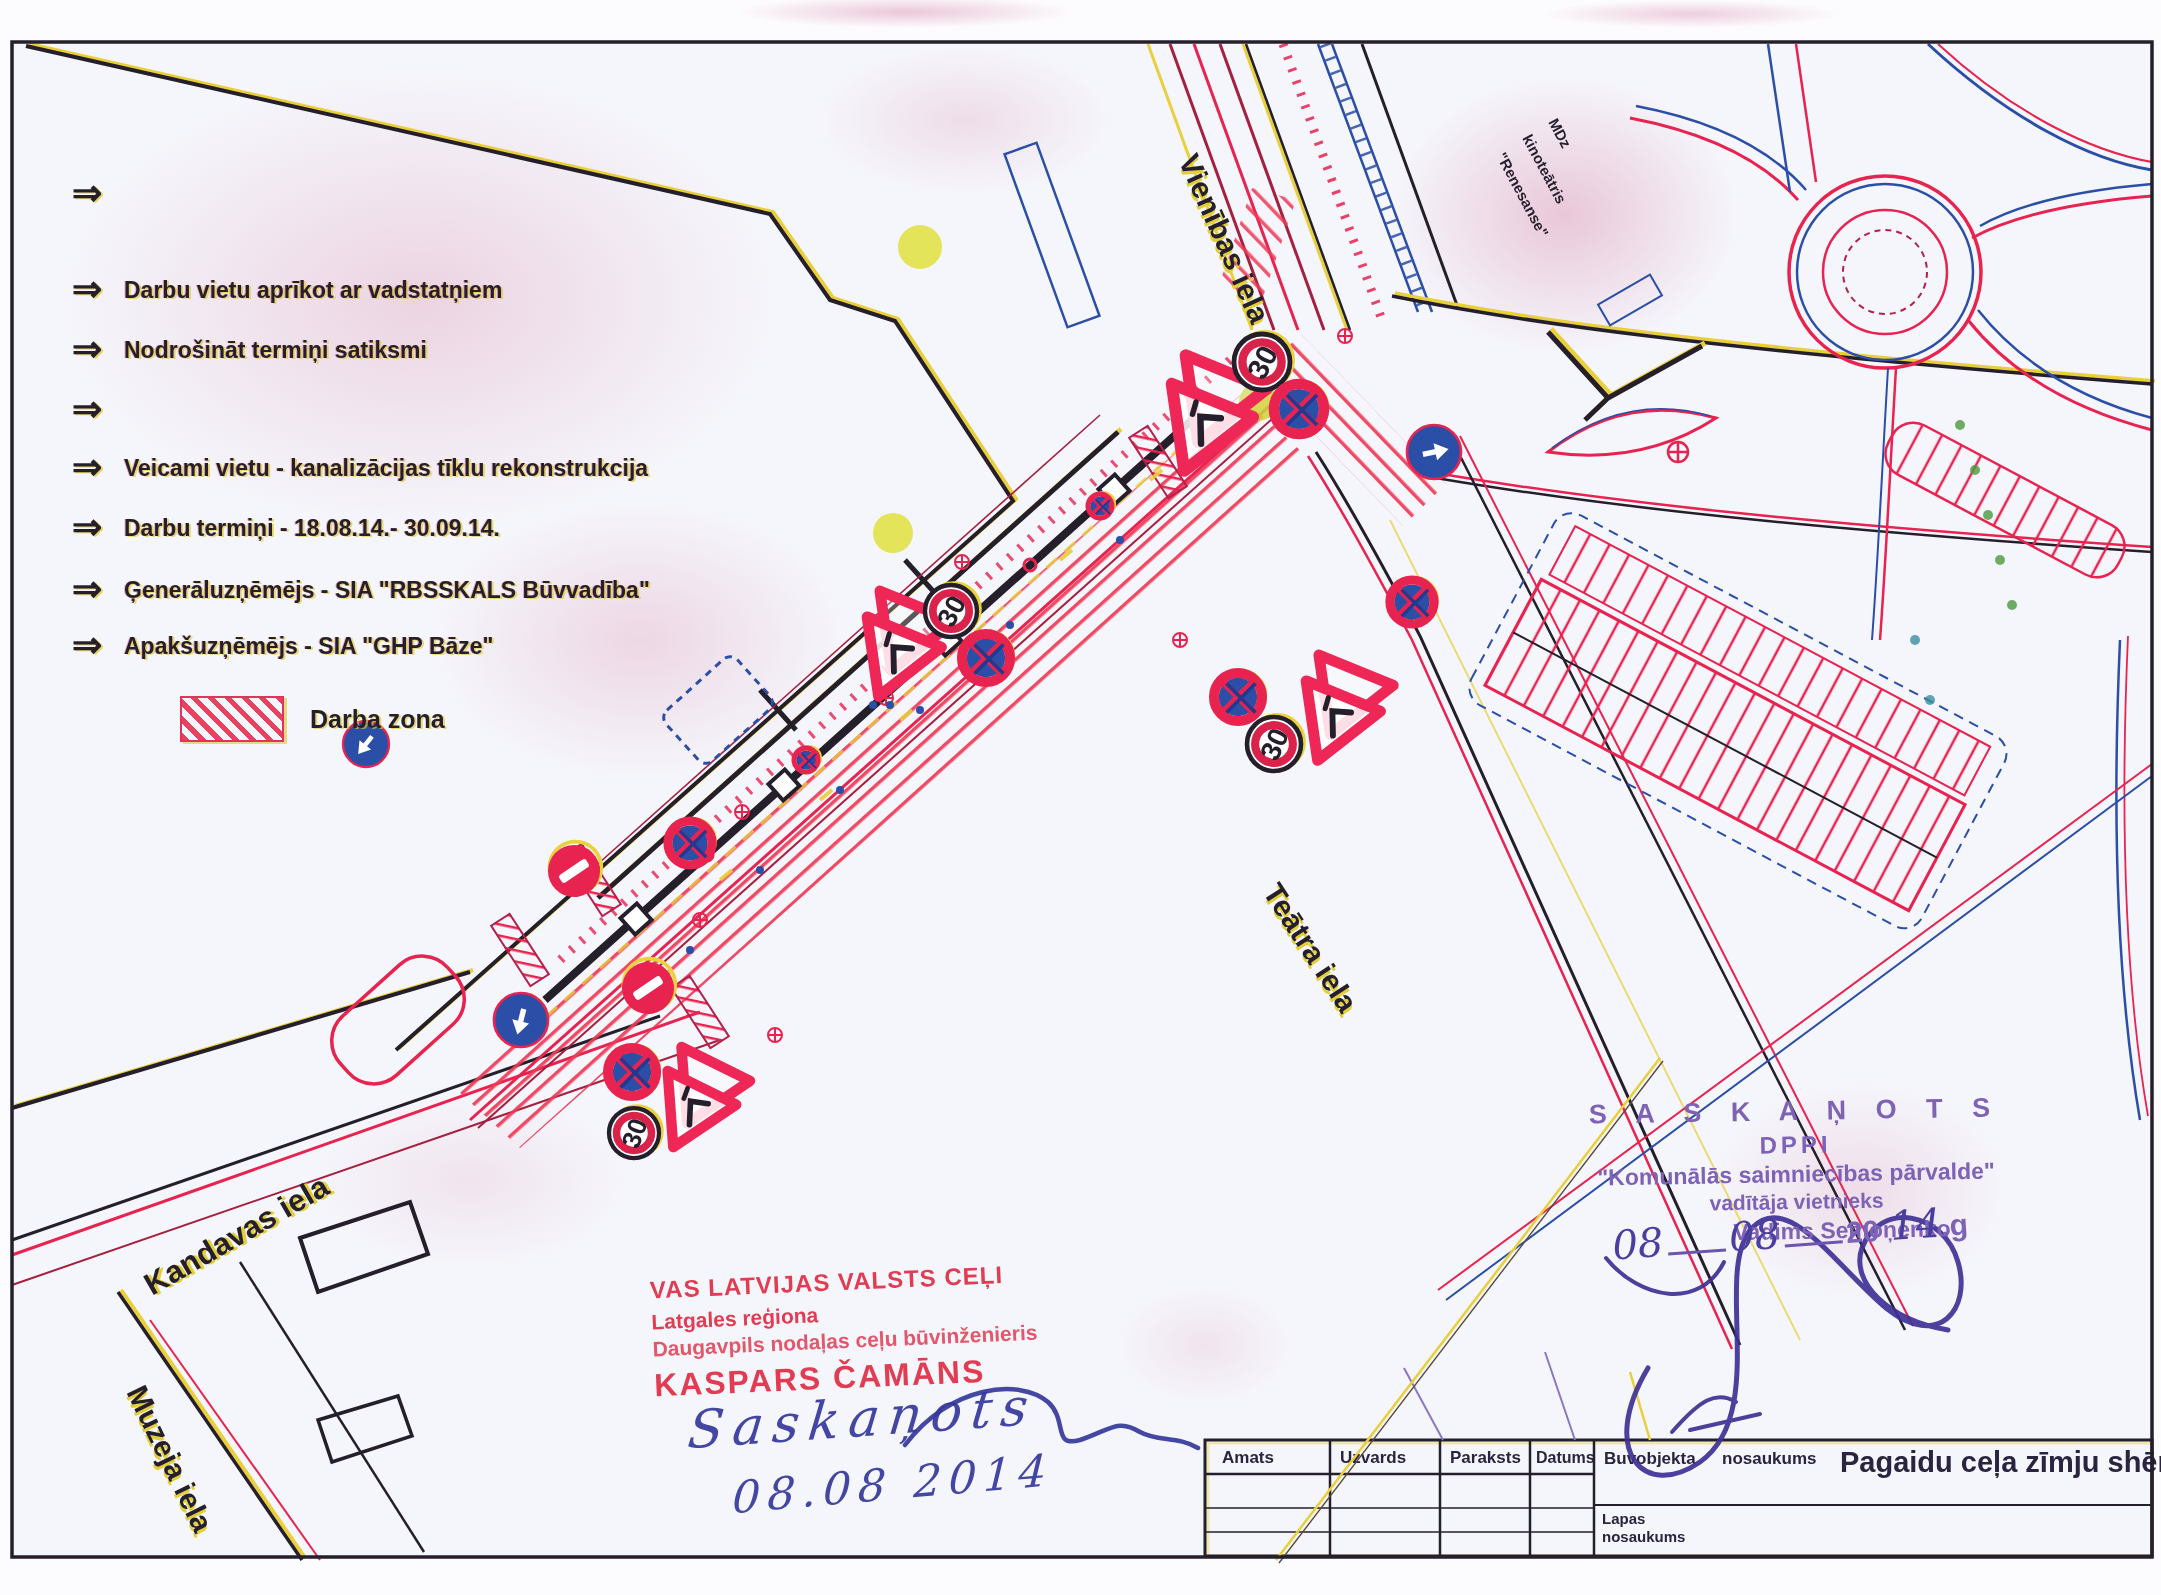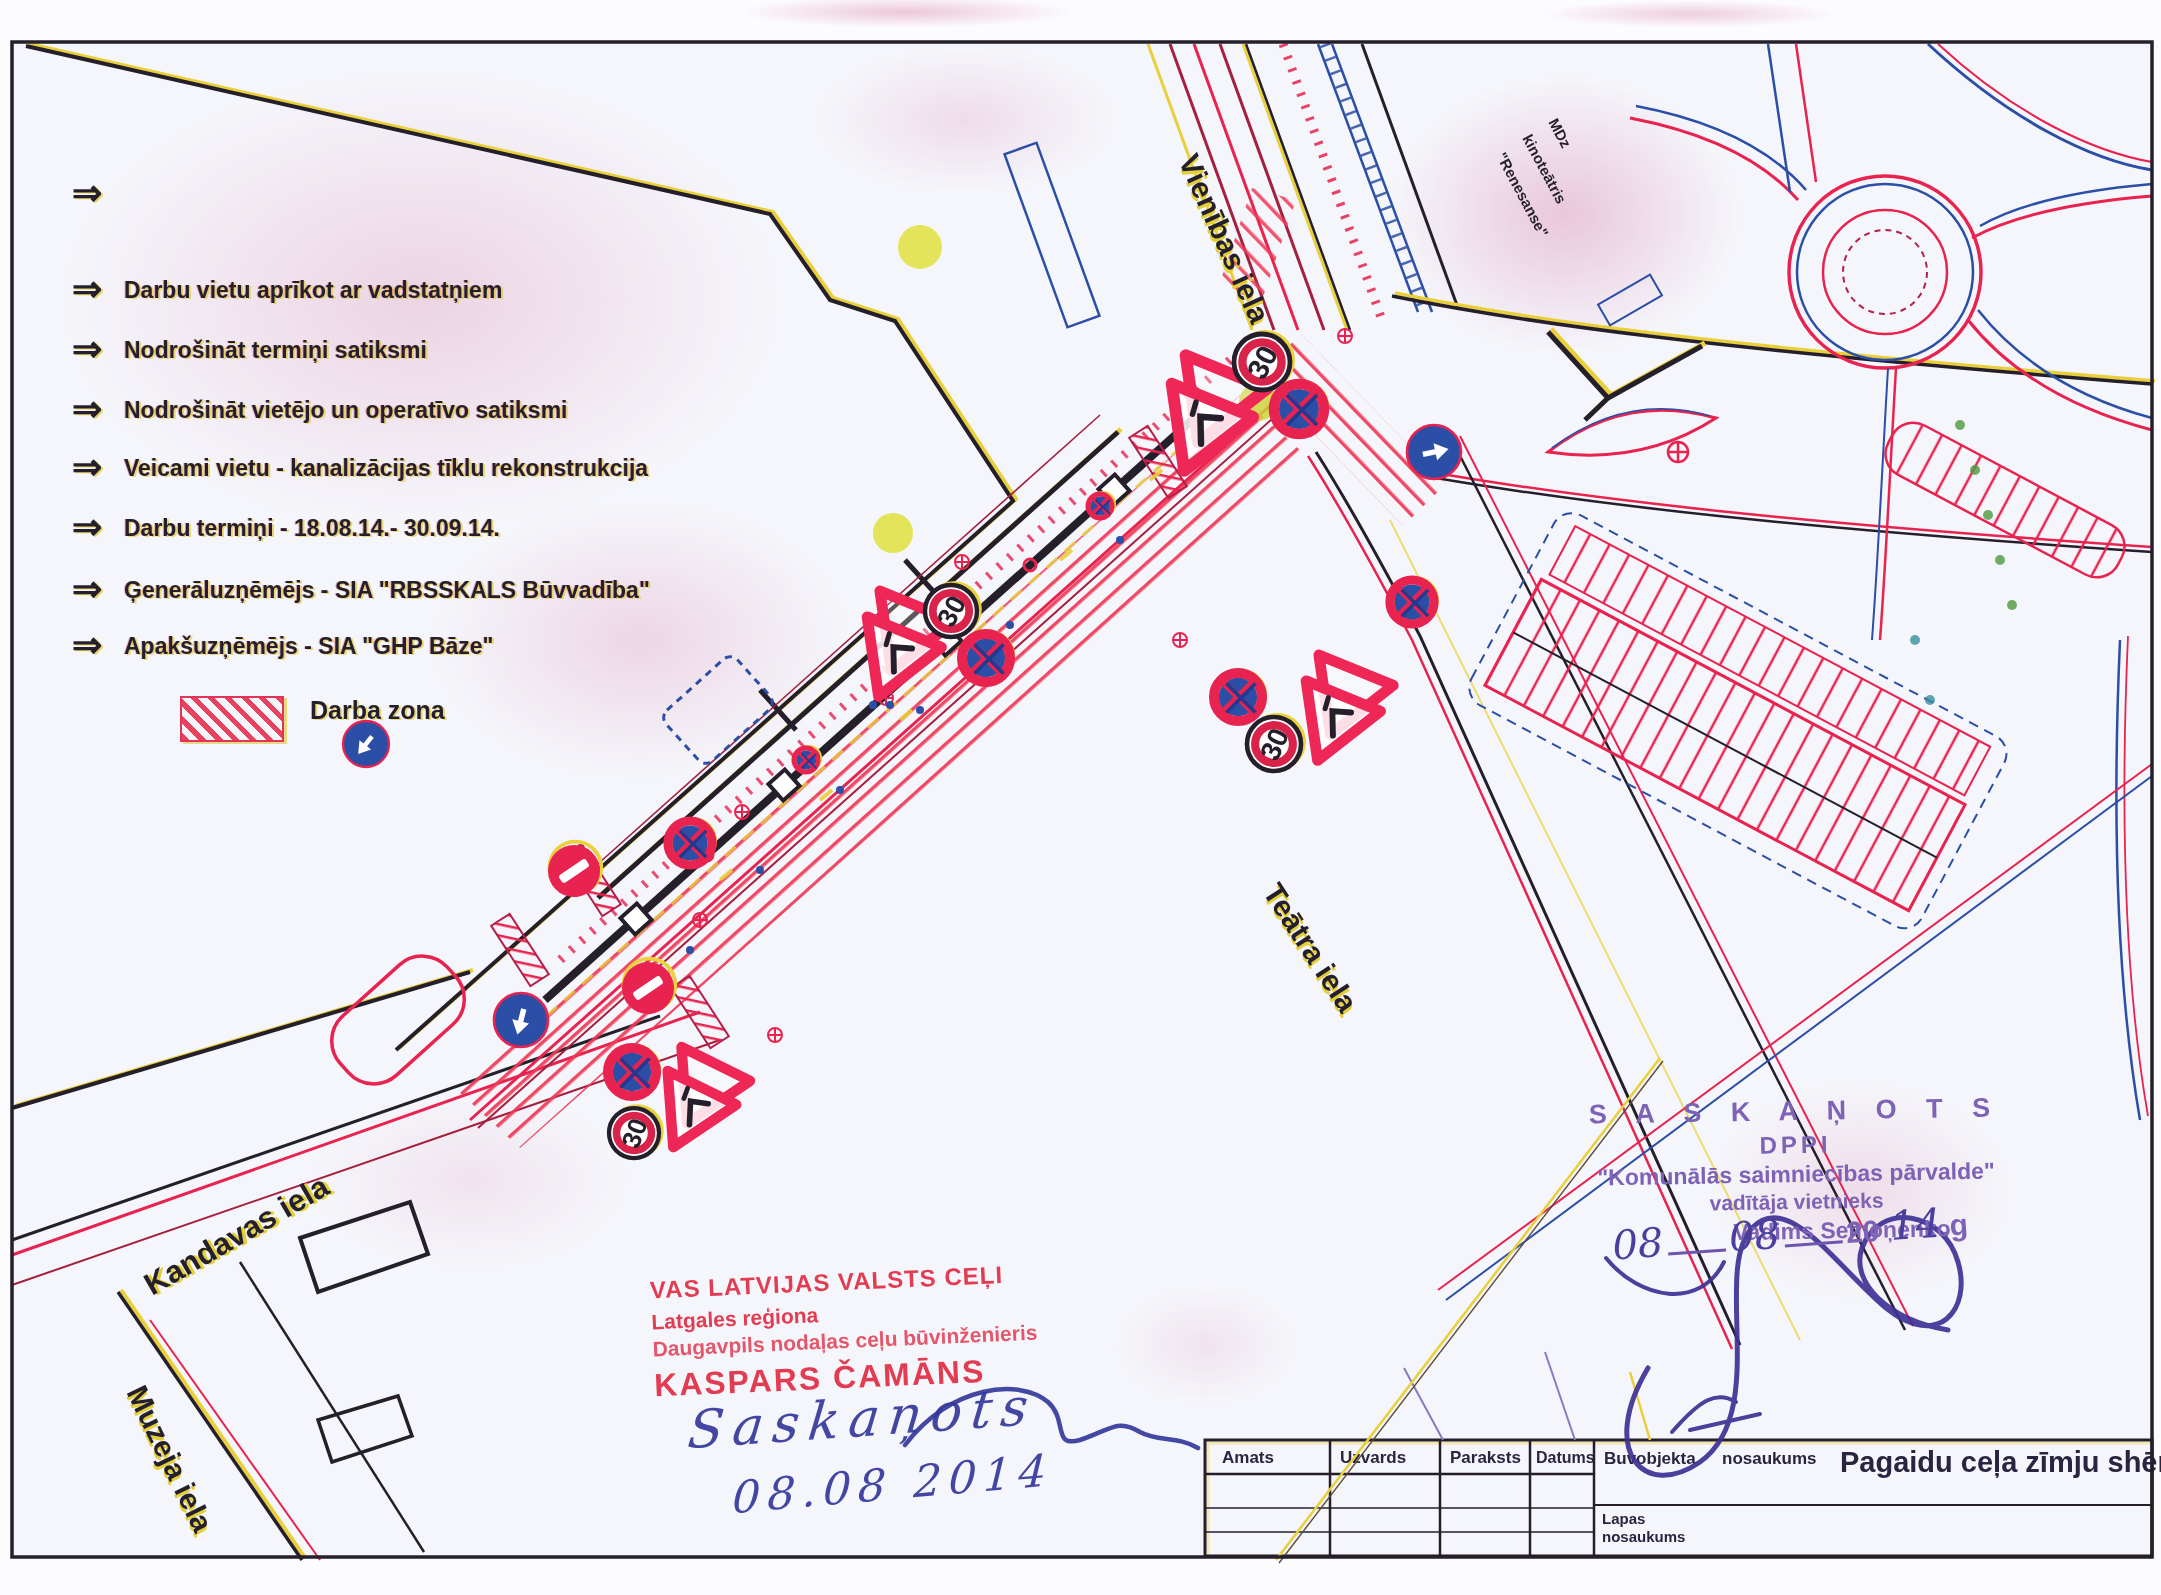--- a/index.html
+++ b/index.html
@@ -7,21 +7,21 @@
         font-family:"Liberation Sans",sans-serif;}
   svg text{user-select:none;}
 
   
   .notes{position:absolute;left:72px;top:178px;width:680px;color:#241f2b;z-index:6;}
   .note{position:absolute;display:flex;align-items:flex-start;}
   .note .arr{font-size:36px;font-weight:bold;width:52px;flex:0 0 52px;line-height:30px;
              text-shadow:2px 1px 0 rgba(225,200,50,.75);}
   .note .ntext{font-size:23px;font-weight:bold;line-height:33px;
              text-shadow:2px 1px 0 rgba(225,200,50,.65), -1px 0 0 rgba(210,40,90,.35);}
-  .legend{position:absolute;display:flex;}
+  .legend{position:absolute;display:flex;align-items:center;}
   .legend .swatch{display:inline-block;width:100px;height:42px;border:2px solid #e0345a;
       background:repeating-linear-gradient(45deg,#e8425e 0 5px,rgba(255,255,255,0) 5px 12px);
       box-shadow:3px 2px 0 rgba(225,200,50,.6);}
   .legend .lab{margin-left:26px;font-size:25px;font-weight:bold;color:#241f2b;
       text-shadow:2px 1px 0 rgba(225,200,50,.65);}
 
   
   .stampRed{position:absolute;left:652px;top:1268px;color:#e23c52;transform:rotate(-2.5deg);z-index:6;}
   .stampRed .r1{font-size:24px;font-weight:bold;letter-spacing:1px;}
   .stampRed .r2{font-size:21px;font-weight:bold;margin-top:6px;}
@@ -561,21 +561,20 @@
   <div class="note" style="top:96px">
     <span class="arr">⇒</span>
     <div class="ntext"><span>Darbu vietu aprīkot ar vadstatņiem</span></div>
   </div>
   <div class="note" style="top:156px">
     <span class="arr">⇒</span>
     <div class="ntext"><span>Nodrošināt termiņi satiksmi</span></div>
   </div>
   <div class="note" style="top:216px">
     <span class="arr">⇒</span>
-    <div class="ntext"><span>Nodrošināt vietējo un operatīvo satiksmi</span></div>
   </div>
   <div class="note" style="top:274px">
     <span class="arr">⇒</span>
     <div class="ntext"><span>Veicami vietu - kanalizācijas tīklu rekonstrukcija</span></div>
   </div>
   <div class="note" style="top:334px">
     <span class="arr">⇒</span>
     <div class="ntext"><span>Darbu termiņi - 18.08.14.- 30.09.14.</span></div>
   </div>
   <div class="note" style="top:396px">

